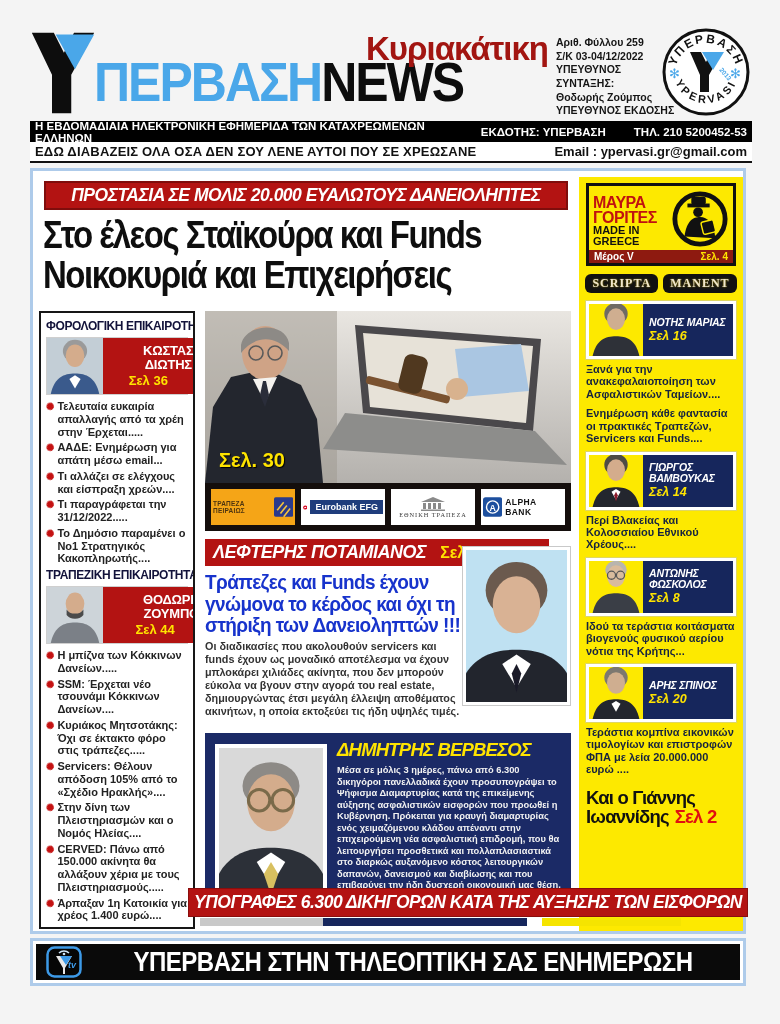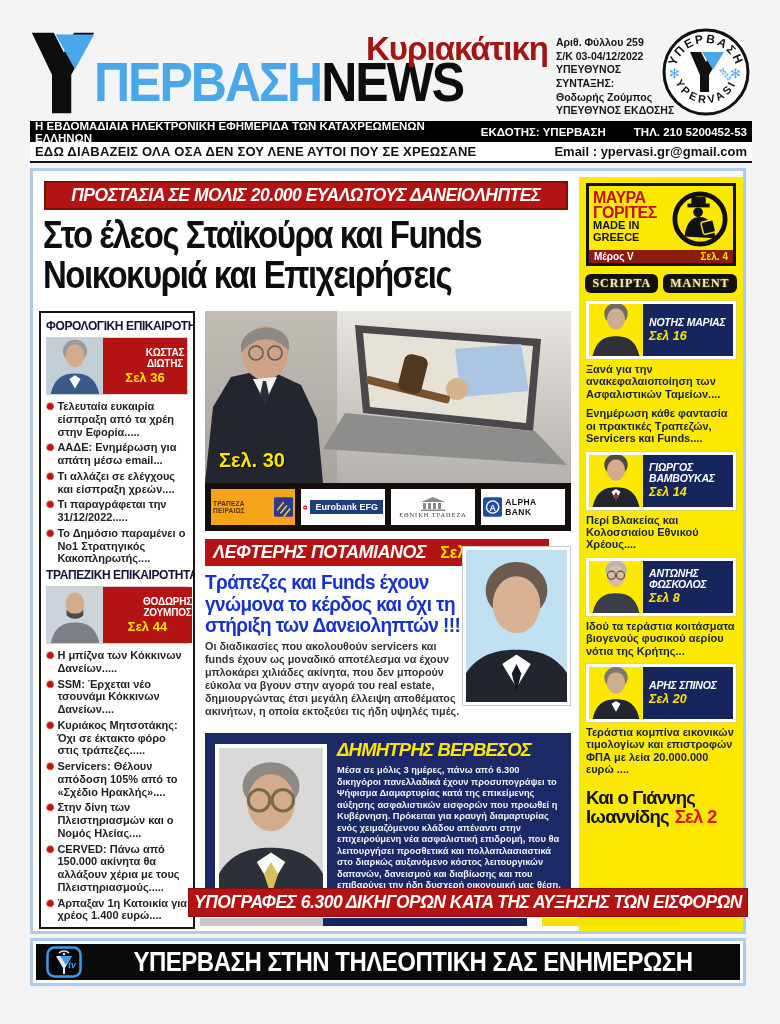--- a/index.html
+++ b/index.html
@@ -27,21 +27,21 @@
   .lead-banner { position:absolute; left:11px; top:10px; width:524px; height:29px; background:#b31312; border:2px solid #7f0d0c; color:#fff; font-weight:bold; font-style:italic; font-size:17.5px; display:flex; align-items:center; justify-content:center; letter-spacing:-0.5px; white-space:nowrap; }
   .lead-headline { position:absolute; left:10px; top:44px; width:540px; color:#0e0e0e; }
   .lead-headline div { font-size:33px; font-weight:bold; letter-spacing:-1.5px; line-height:40px; transform:scaleY(1.18); transform-origin:center left; white-space:nowrap; }
 
   
   .leftbox { position:absolute; left:6px; top:140px; width:156px; height:618px; border:2px solid #161616; background:#fff; padding:4px 5px; overflow:hidden; }
   .lc-title { text-align:center; font-size:12px; font-weight:bold; color:#12123a; letter-spacing:-0.4px; margin:2px 0 4px; white-space:nowrap; }
   .lc-card { display:flex; height:58px; margin-bottom:5px; border:1px solid #cfcfcf; }
   .lc-photo { width:56px; height:100%; background:#b9c6cf; flex:none; }
   .lc-red { flex:1; background:#b31312; display:flex; flex-direction:column; align-items:center; justify-content:center; }
-  .lc-name { color:#fff; font-weight:bold; font-size:10px; text-align:center; line-height:1.1; letter-spacing:-0.2px;padding-left:40px; }
+  .lc-name { color:#fff; font-weight:bold; font-size:13px; text-align:center; line-height:1.1; letter-spacing:-0.2px;padding-left:40px; }
   .lc-page { color:#ffe400; font-weight:bold; font-size:13px; margin-top:1px; }
   .lc-list { list-style:none; }
   .lc-list li { display:flex; font-size:11px; font-weight:bold; color:#222; line-height:1.16; margin-bottom:3px; }
   .b-ic { color:#c41111; font-size:10px; margin-right:3px; flex:none; line-height:1.3; }
 
   
   .photo { position:absolute; left:172px; top:140px; width:366px; height:220px; }
   .photo svg.scene { position:absolute; left:0; top:0; width:366px; height:172px; }
   .photo-page { position:absolute; left:14px; top:138px; color:#ffe400; font-weight:bold; font-size:20px; text-shadow:1px 1px 1px #000; }
   .banks { position:absolute; left:0; top:172px; width:366px; height:48px; background:#140e0c; display:flex; align-items:center; justify-content:space-between; padding:0 6px; }
@@ -72,21 +72,21 @@
   .sig-banner { position:absolute; left:155px; top:717px; width:560px; height:29px; background:#b31312; border:1px solid #8a0e0d; color:#fff; font-weight:bold; font-style:italic; font-size:17.5px; display:flex; align-items:center; justify-content:center; letter-spacing:-0.5px; z-index:6; white-space:nowrap; }
   .sig-strips { position:absolute; left:167px; top:747px; height:8px; display:flex; z-index:6; }
   .strip-gray { width:123px; background:#c9c9c9; }
   .strip-navy { width:204px; background:#16265c; }
   .strip-gap { width:15px; background:#fff; }
   .strip-yellow { width:139px; background:#f5e400; }
 
   
   .rightcol { position:absolute; left:546px; top:6px; width:164px; height:754px; background:#fde900; padding:6px 7px; z-index:2; }
   .mavra { border:3px solid #111; background:#fde900; margin-bottom:8px; }
-  .mavra-top { display:flex; align-items:flex-start; padding:4px 4px 2px; }
+  .mavra-top { display:flex; align-items:flex-end; padding:4px 4px 2px; }
   .mavra-txt { flex:1; }
   .mavra-l1 { color:#c01210; font-weight:bold; font-size:16px; line-height:0.95; letter-spacing:-0.5px; }
   .mavra-l2 { color:#111; font-weight:bold; font-size:11px; line-height:1.05; }
   .mavra-foot { background:#8e1a10; display:flex; justify-content:space-between; padding:1px 5px; font-weight:bold; font-size:10px; }
   .mavra-part { color:#fff; } .mavra-page { color:#ffe400; }
   .scripta { display:flex; justify-content:center; gap:5px; margin-bottom:8px; }
   .scripta span { background:#111; color:#efe6cd; font-weight:bold; font-size:12px; padding:2px 7px; border-radius:6px; letter-spacing:1px; text-shadow:0 0 2px #a98f00; font-family:"Liberation Serif", serif; }
   .rc-card { display:flex; height:58px; border:3px solid #fff; box-shadow:0 0 0 1px #e0d760; margin-bottom:4px; background:#16265c; }
   .rc-photo { width:54px; height:100%; background:#fde900; flex:none; }
   .rc-navy { flex:1; display:flex; flex-direction:column; align-items:flex-start; justify-content:center; padding-left:6px; }
@@ -178,21 +178,21 @@
           </svg>
         </div>
         <div class="lc-red">
           <span class="lc-name">ΚΩΣΤΑΣ ΔΙΩΤΗΣ</span>
           <span class="lc-page">Σελ 36</span>
         </div>
       </div>
       <ul class="lc-list">
         <li>
             <span class="b-ic">✺</span>
-            <span>Τελευταία ευκαιρία είσπραξη από τα χρέη στην Εφορία.....</span>
+            <span>Τελευταία ευκαιρία απαλλαγής από τα χρέη στην Έρχεται.....</span>
           </li>
         <li>
             <span class="b-ic">✺</span>
             <span>ΑΑΔΕ: Ενημέρωση για απάτη μέσω email...</span>
           </li>
         <li>
             <span class="b-ic">✺</span>
             <span>Τι αλλάζει σε ελέγχους και είσπραξη χρεών....</span>
           </li>
         <li>

